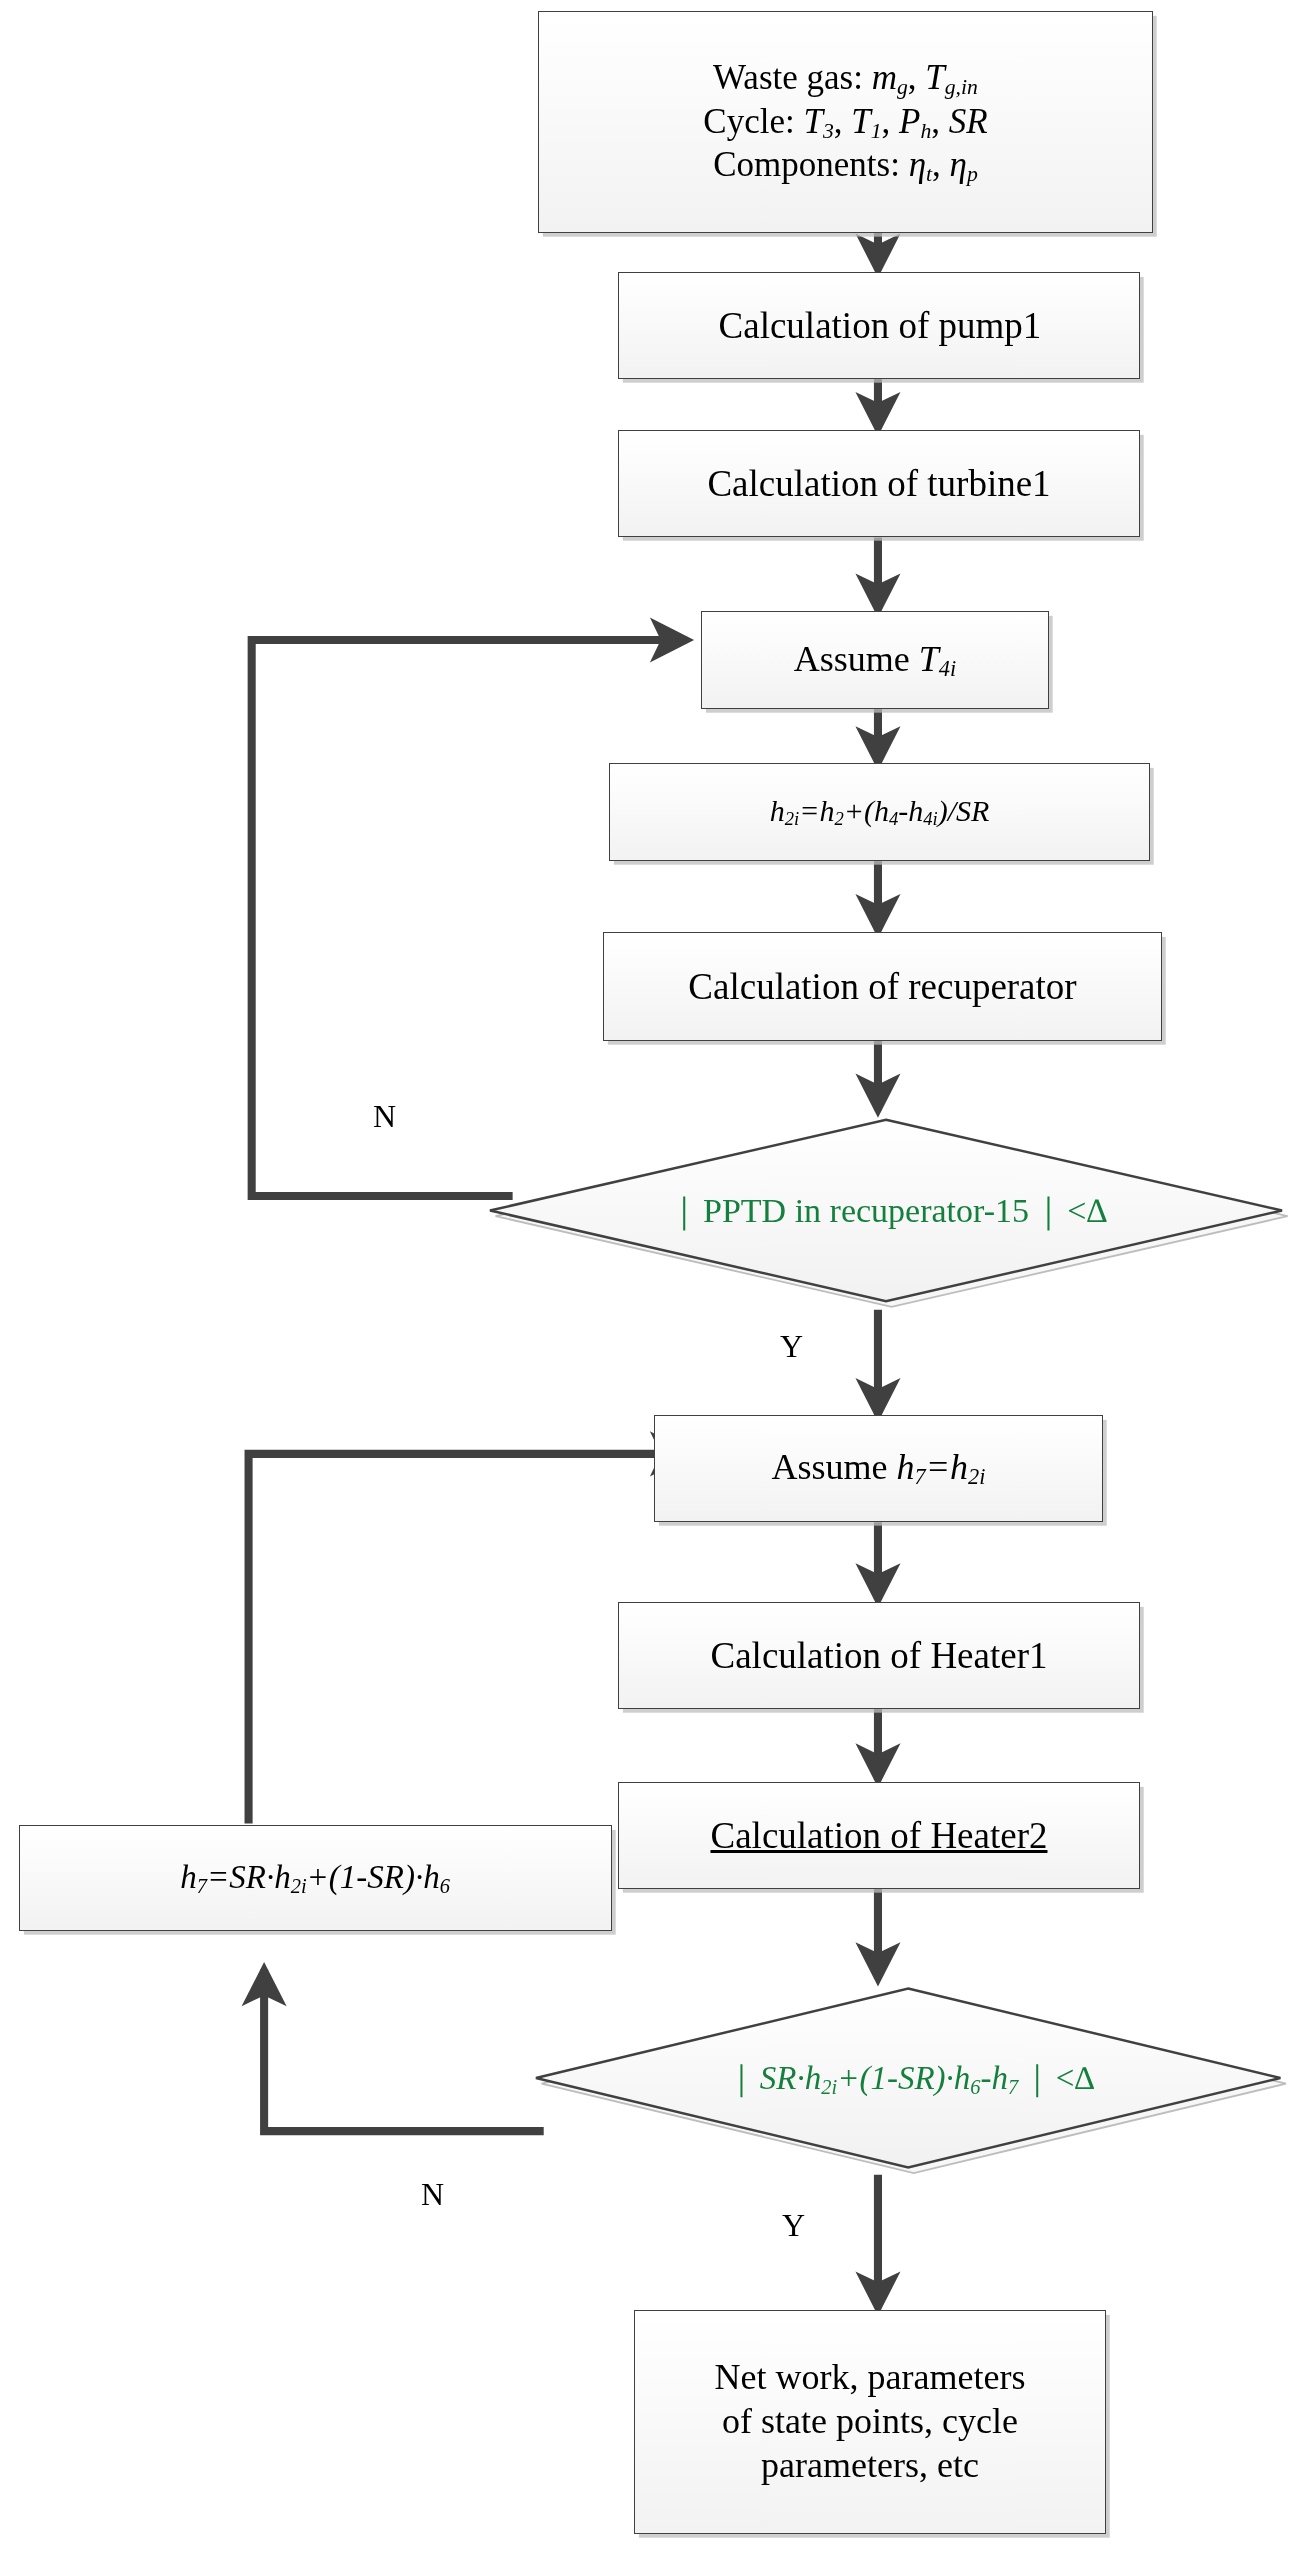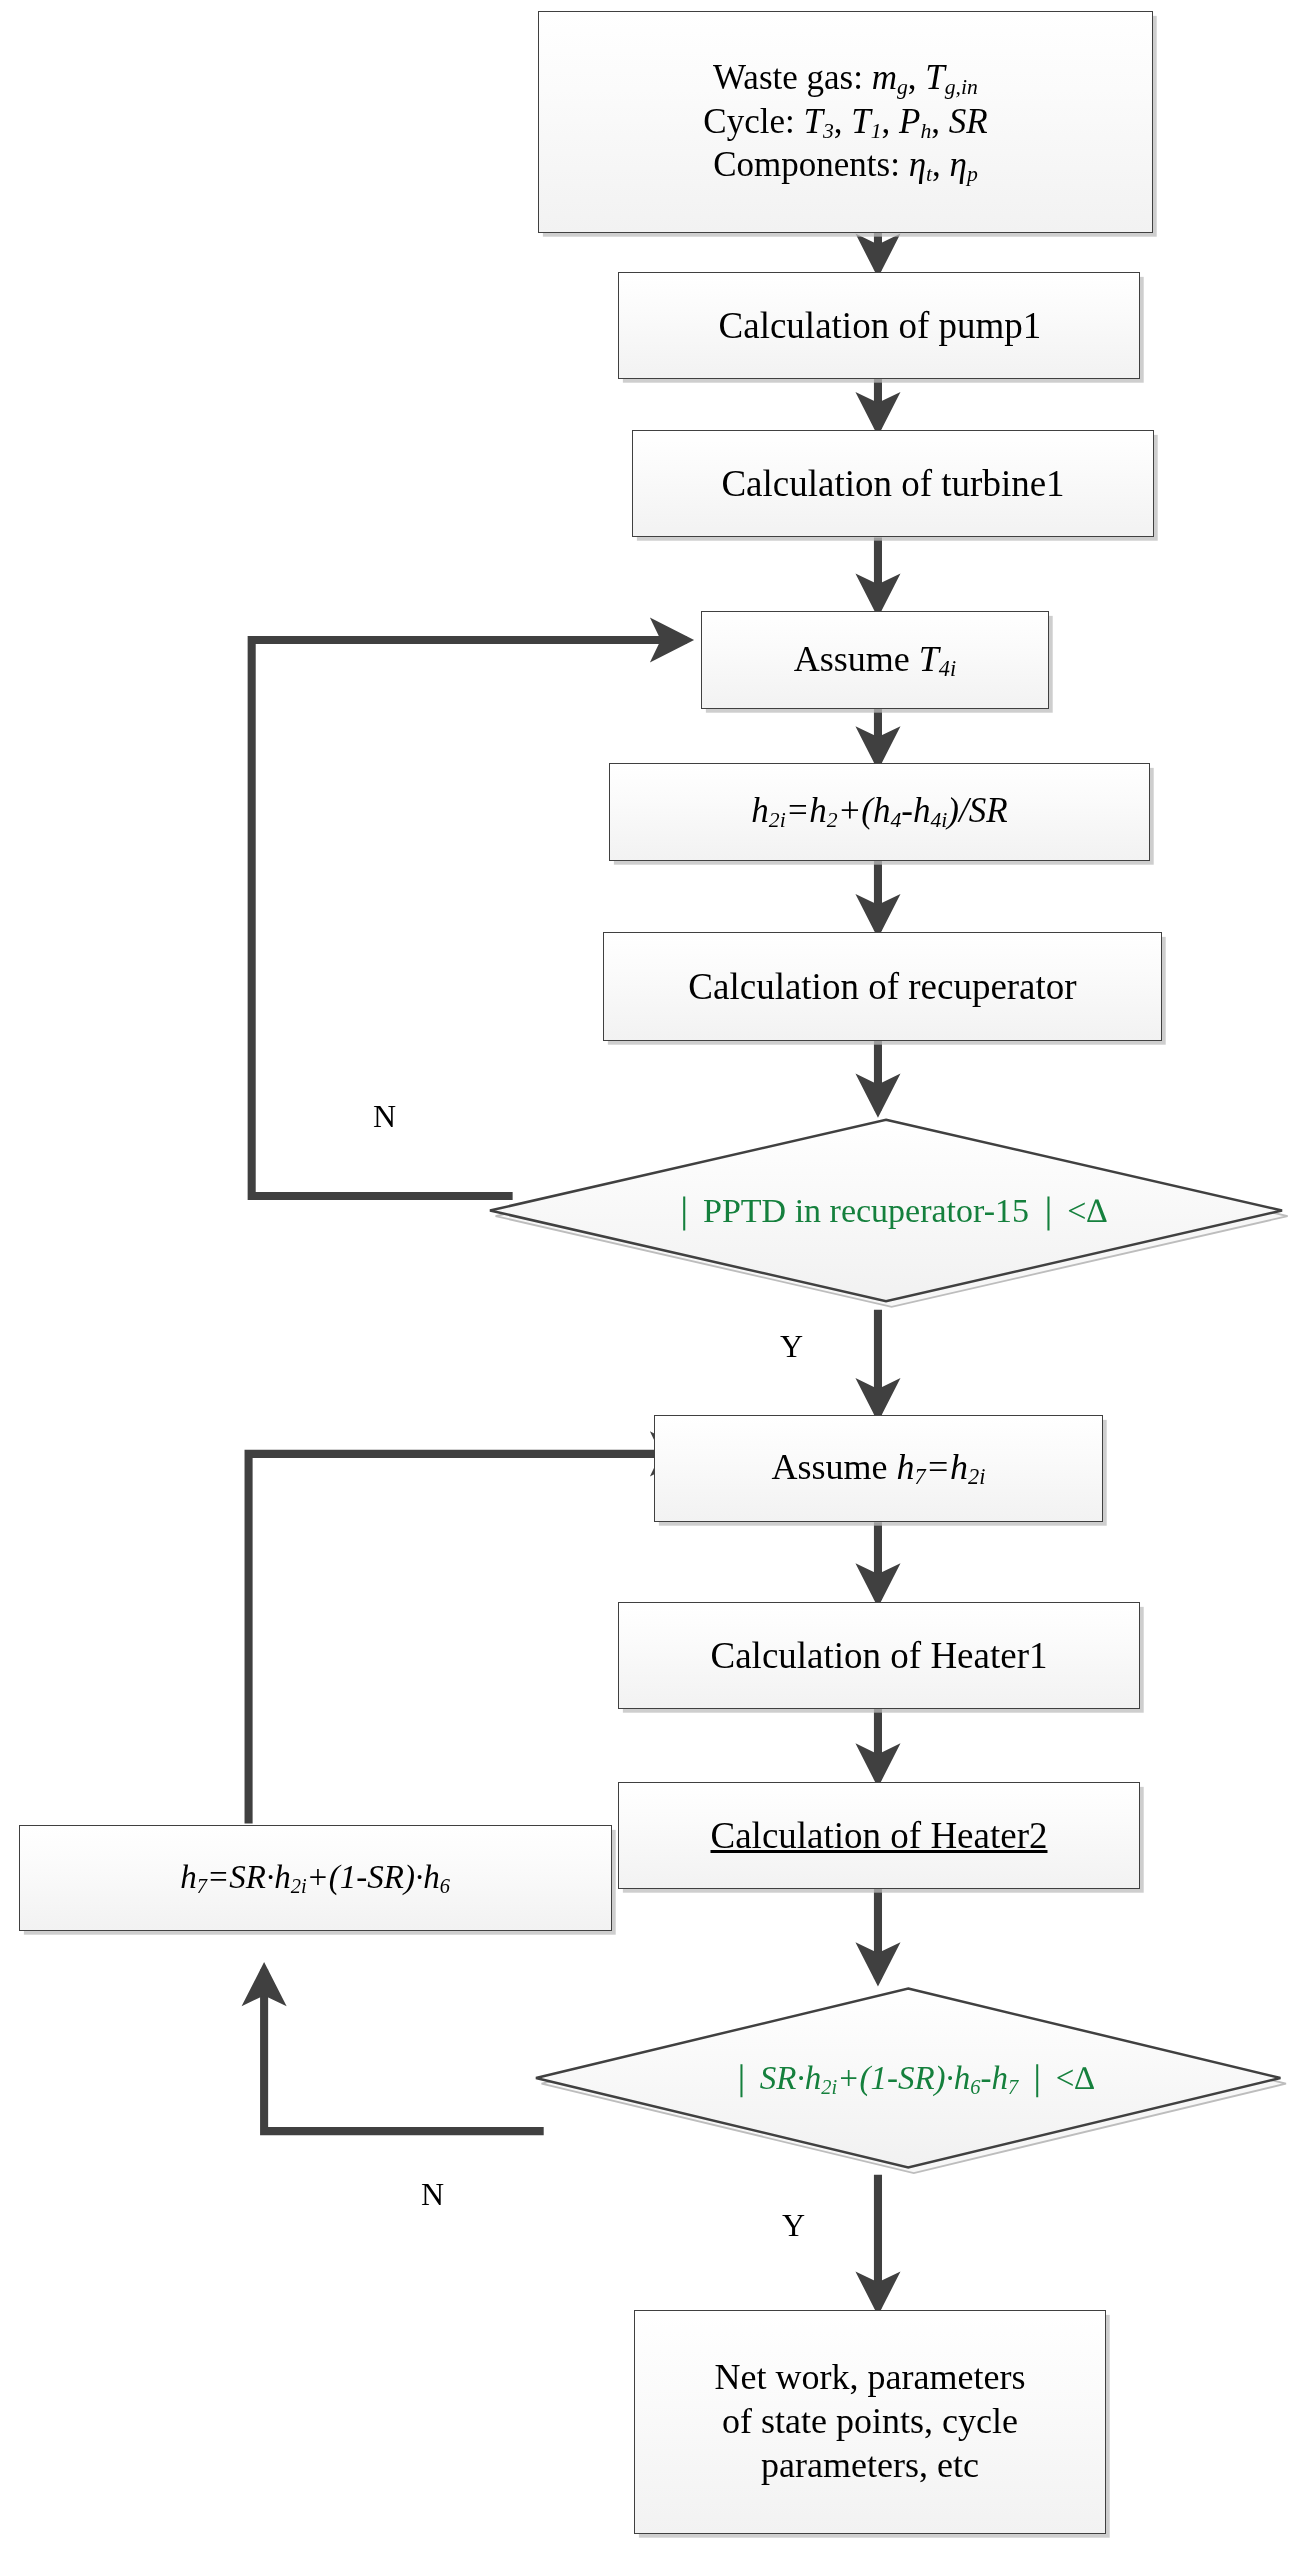--- a/index.html
+++ b/index.html
@@ -141,31 +141,31 @@
       <div class="nowrap">
         <span>Components: </span><span class="it">η</span><span class="sub">t</span><span>, </span><span class="it">η</span><span class="sub">p</span>
       </div>
     </div>
   </div>
 
   <div class="node" style="left:618px; top:272px; width:522px; height:107px; font-size:37px;padding-left:8px;">
     <span>Calculation of pump1</span>
   </div>
 
-  <div class="node" style="left:632px; top:430px; width:522px; height:107px; font-size:37px;">
+  <div class="node" style="left:618px; top:430px; width:522px; height:107px; font-size:37px;">
     <span>Calculation of turbine1</span>
   </div>
 
   <div class="node" style="left:701px; top:611px; width:348px; height:98px; font-size:36px;">
     <span class="nowrap">
       <span>Assume </span><span class="it">T</span><span class="sub">4i</span>
     </span>
   </div>
 
-  <div class="node" style="left:609px; top:763px; width:541px; height:98px; font-size:35px;">
+  <div class="node" style="left:609px; top:763px; width:541px; height:98px; font-size:30px;">
     <span class="nowrap it">
       <span>h</span><span class="sub">2i</span><span>=</span><span>h</span><span class="sub">2</span><span>+(</span><span>h</span><span class="sub">4</span><span>-</span><span>h</span><span class="sub">4i</span><span>)/</span><span>SR</span>
     </span>
   </div>
 
   <div class="node" style="left:603px; top:932px; width:559px; height:109px; font-size:37px;">
     <span>Calculation of recuperator</span>
   </div>
 
   <div class="diamond-wrap" style="left:485px; top:1111px; width:802px; height:199px;">

